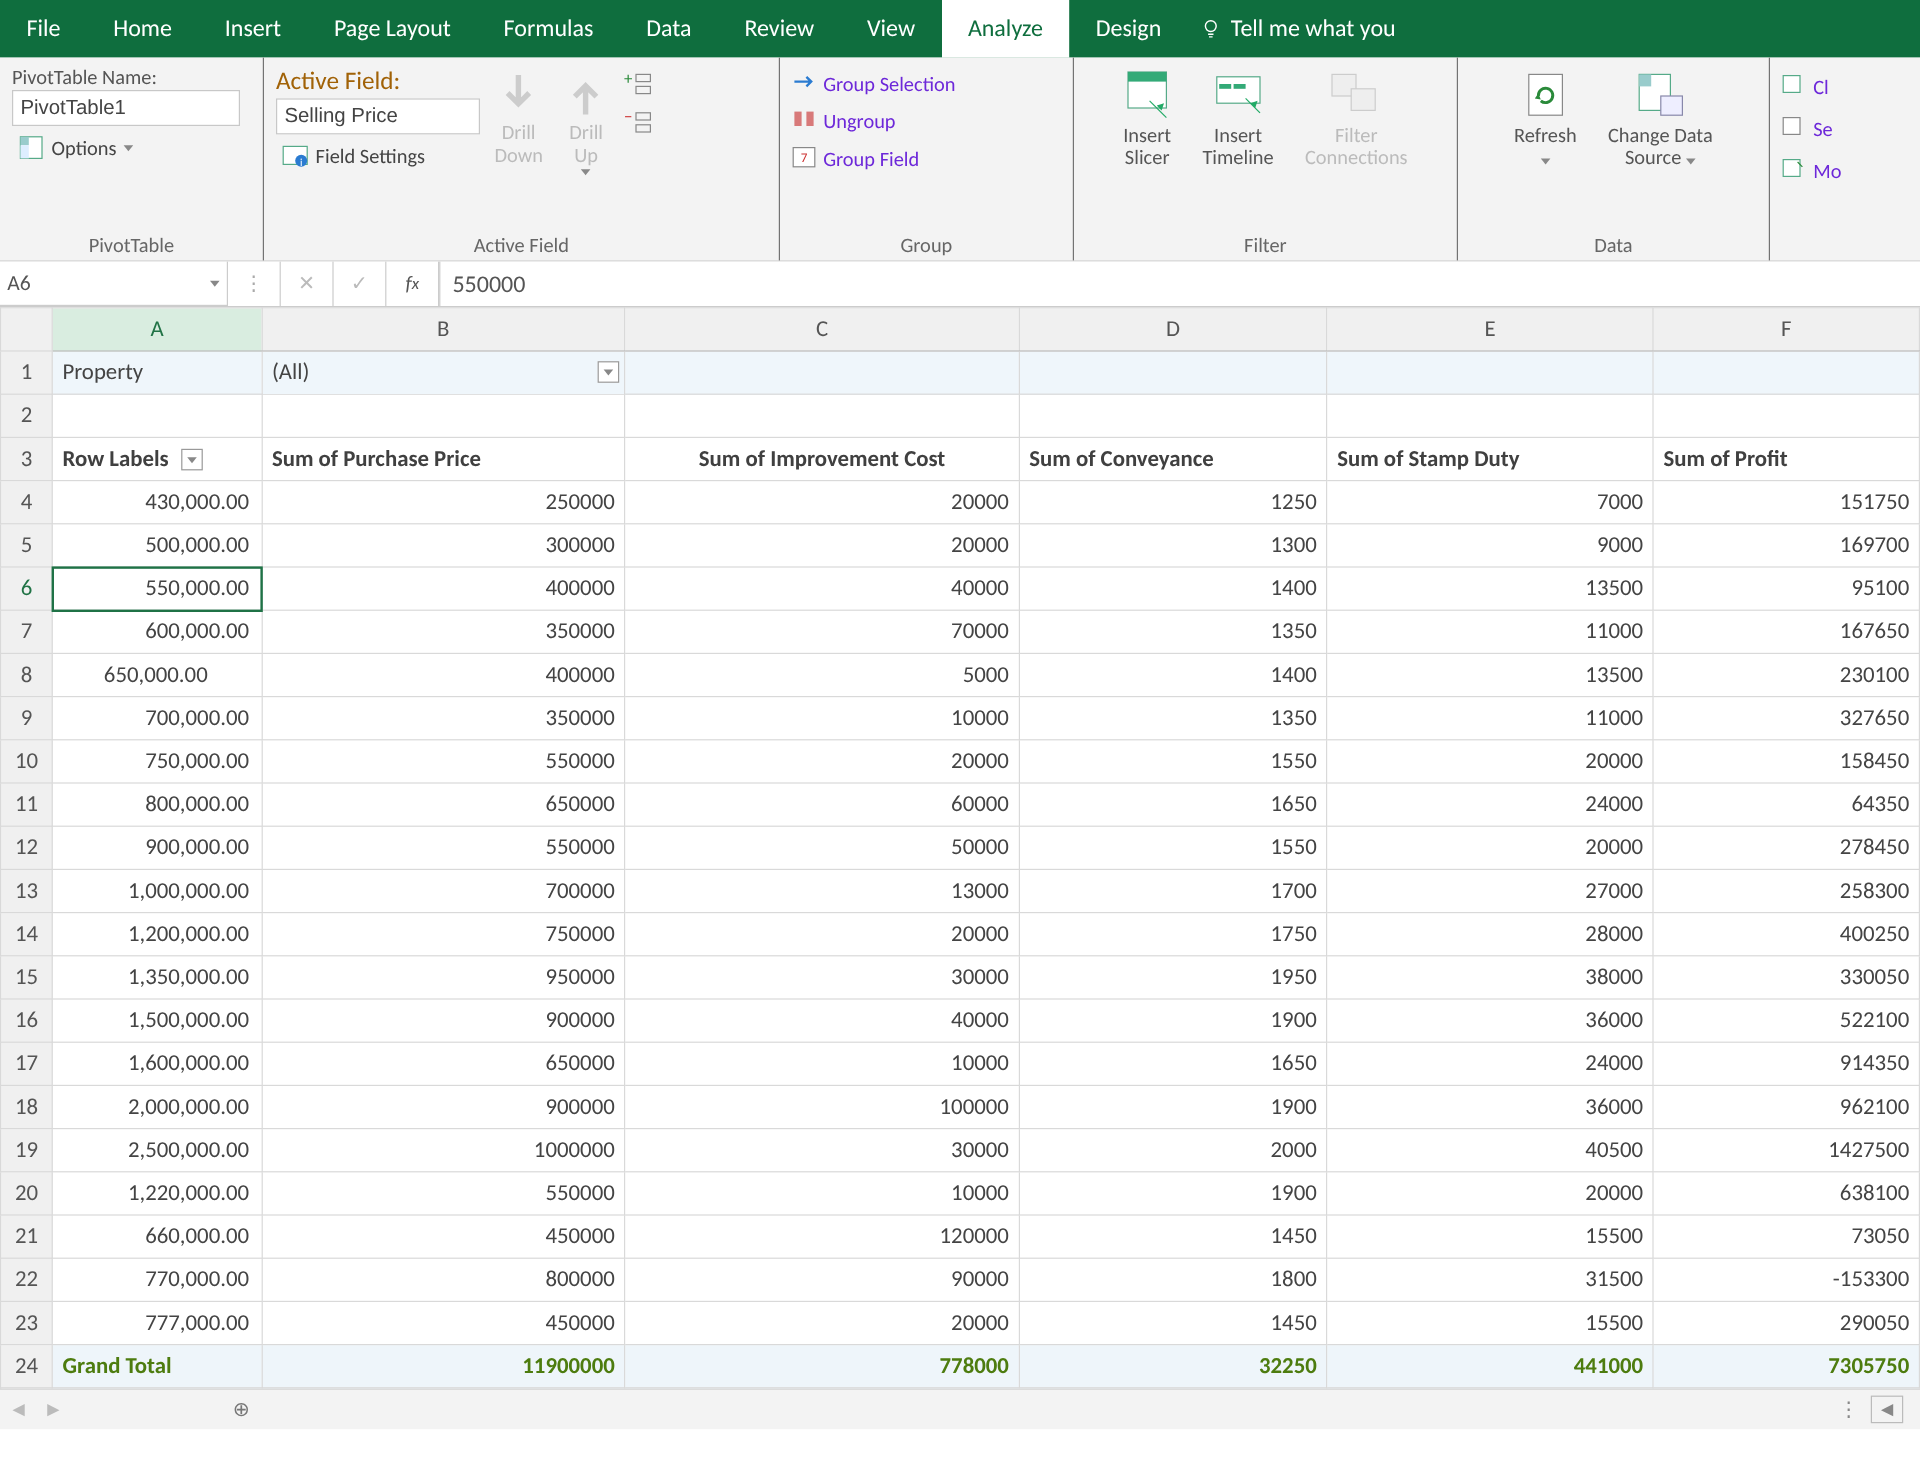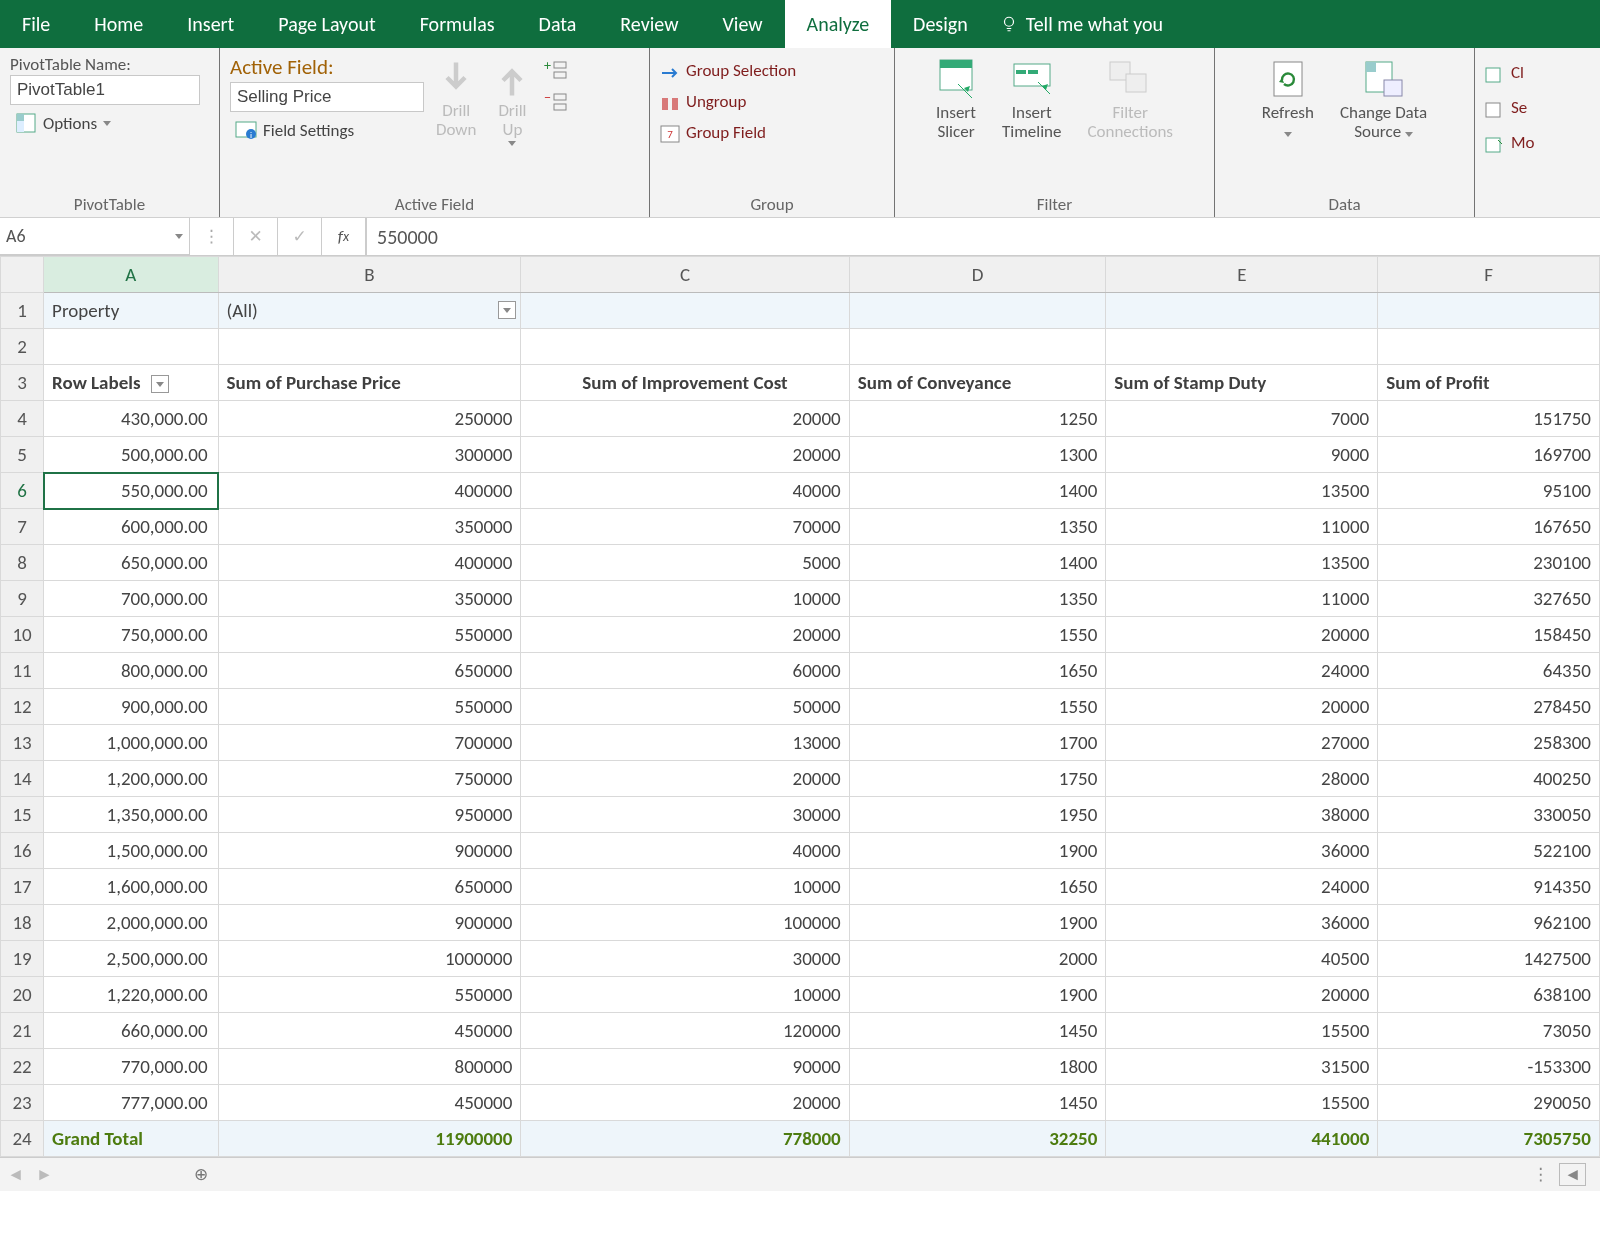--- a/index.html
+++ b/index.html
@@ -10,22 +10,22 @@
   .tab.active { background:#fff; color:#0f6e3e; }
   .tell-me { display:flex; align-items:center; gap:8px; padding:0 10px; }
   
   .ribbon { background:#f3f3f3; border-bottom:1px solid #d0d0d0; display:flex; align-items:stretch; height:170px; }
   .rgroup { border-right:1px solid #737373; padding:6px 10px 2px 10px; display:flex; flex-direction:column; justify-content:space-between; }
   .rgroup-label { text-align:center; color:#666; font-size:17px; margin-top:2px; }
   .rgroup-body { flex:1; display:flex; align-items:flex-start; gap:6px; }
   .vbtn { display:flex; flex-direction:column; align-items:center; justify-content:flex-end; gap:2px; padding:4px 6px; color:#555; cursor:pointer; }
   .vbtn.disabled { color:#bbb; }
   .vbtn .lbl { font-size:17px; text-align:center; line-height:1.1; }
-  .smallrow { display:flex; align-items:flex-end; gap:6px; font-size:17px; color:#7f1d1d; padding:2px 0; cursor:pointer; white-space:nowrap;}
-  .field-input { background:#fff; border:1px solid #c8c8c8; height:30px; width:194px; font-size:17px; padding:2px 6px; color:#444;}
+  .smallrow { display:flex; align-items:flex-start; gap:6px; font-size:17px; color:#6d28d9; padding:2px 0; cursor:pointer; white-space:nowrap;}
+  .field-input { background:#fff; border:1px solid #c8c8c8; height:30px; width:170px; font-size:17px; padding:2px 6px; color:#444;}
   .opt-btn { display:flex; align-items:center; gap:6px; border:1px solid transparent; padding:2px 4px; font-size:17px; color:#444; cursor:pointer;}
   svg { display:block; }
   
   .fbar { display:flex; align-items:stretch; border-bottom:1px solid #ccc; height:38px; background:#fff; }
   .namebox { width:190px; border:1px solid #ccc; border-top:none; border-left:none; display:flex; align-items:center; justify-content:space-between; padding:0 6px; font-size:18px; color:#555; }
   .fx-area { display:flex; align-items:center; }
   .fx-btn { width:44px; display:flex; align-items:center; justify-content:center; color:#aaa; border-right:1px solid #ccc; height:100%; }
   .formula-input { flex:1; display:flex; align-items:center; padding:0 10px; font-size:20px; color:#555; }
   
   .grid-wrap { position:relative; }
@@ -338,21 +338,21 @@
           <th class="rowhead">7</th>
           <td class="" style="text-align:right;padding-right:10px">600,000.00</td>
           <td>350000</td>
           <td>70000</td>
           <td>1350</td>
           <td>11000</td>
           <td>167650</td>
         </tr>
         <tr>
           <th class="rowhead">8</th>
-          <td class="" style="text-align:right;padding-right:10px">650,000.00</td>
+          <td class="" style="text-align:center;padding-right:10px">650,000.00</td>
           <td>400000</td>
           <td>5000</td>
           <td>1400</td>
           <td>13500</td>
           <td>230100</td>
         </tr>
         <tr>
           <th class="rowhead">9</th>
           <td class="" style="text-align:right;padding-right:10px">700,000.00</td>
           <td>350000</td>

